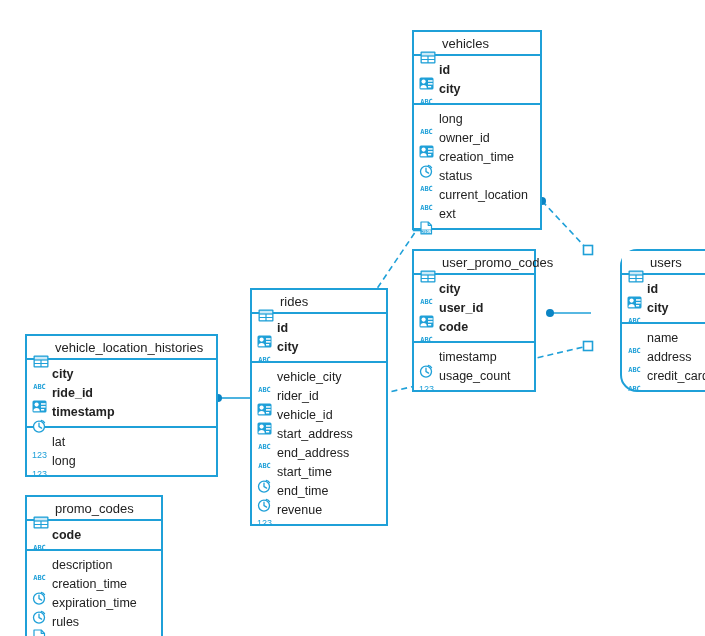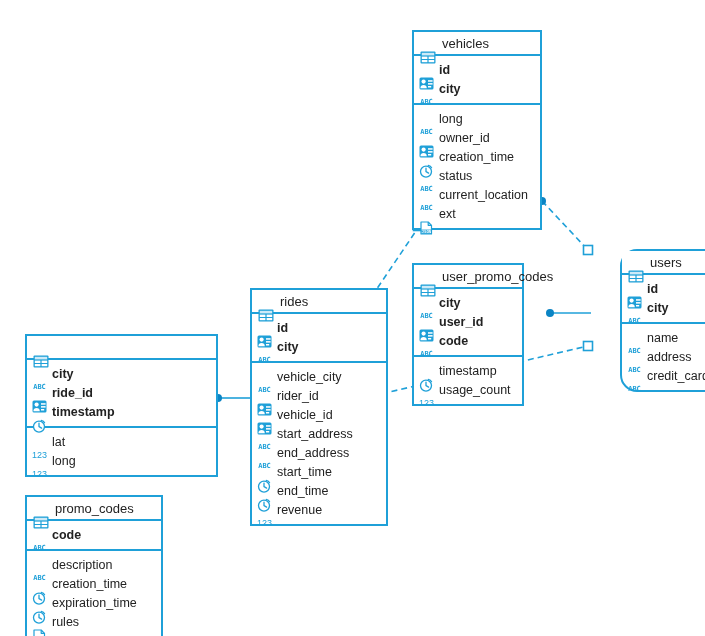--- a/index.html
+++ b/index.html
@@ -179,21 +179,21 @@
                 <path d="M2 1 h7.2 l3.3 3.3 V13 H2 Z" fill="#ffffff" stroke="#1fa0d8" stroke-width="1.2" stroke-linejoin="round"></path>
                 <path d="M9.2 1 v3.3 h3.3" fill="none" stroke="#1fa0d8" stroke-width="1.2" stroke-linejoin="round"></path>
                 <rect x="2.4" y="8.6" width="10" height="4.2" fill="#1fa0d8"></rect>
                 <text x="7.4" y="12.1" font-size="4.1" font-family="DejaVu Sans Mono, monospace" font-weight="bold" fill="#ffffff" text-anchor="middle">JSON</text>
               </svg>
             </span>
             <span class="col-name">ext</span>
           </div>
         </div>
       </div>
-      <div class="table-node" style="left: 412px; top: 263px; width: 112px;">
+      <div class="table-node" style="left: 412px; top: 249px; width: 124px;">
         <div class="tbl-header">
           <span class="ic">
             <svg width="16" height="13" viewBox="0 0 16 13">
               <rect x="0.5" y="0.5" width="15" height="12" rx="1" fill="#1fa0d8"></rect>
               <rect x="1.8" y="1.8" width="12.4" height="2.6" fill="#cdeaf8"></rect>
               <rect x="1.8" y="5.6" width="5.6" height="2.4" fill="#ffffff"></rect>
               <rect x="8.6" y="5.6" width="5.6" height="2.4" fill="#ffffff"></rect>
               <rect x="1.8" y="9" width="5.6" height="2.2" fill="#ffffff"></rect>
               <rect x="8.6" y="9" width="5.6" height="2.2" fill="#ffffff"></rect>
             </svg>
@@ -391,20 +391,21 @@
           <span class="ic">
             <svg width="16" height="13" viewBox="0 0 16 13">
               <rect x="0.5" y="0.5" width="15" height="12" rx="1" fill="#1fa0d8"></rect>
               <rect x="1.8" y="1.8" width="12.4" height="2.6" fill="#cdeaf8"></rect>
               <rect x="1.8" y="5.6" width="5.6" height="2.4" fill="#ffffff"></rect>
               <rect x="8.6" y="5.6" width="5.6" height="2.4" fill="#ffffff"></rect>
               <rect x="1.8" y="9" width="5.6" height="2.2" fill="#ffffff"></rect>
               <rect x="8.6" y="9" width="5.6" height="2.2" fill="#ffffff"></rect>
             </svg>
           </span>
+          <span class="tbl-title">vehicle_location_histories</span>
         </div>
         <div class="col-group keys">
           <div class="col-row pk">
             <span class="ic abc-ic">ABC</span>
             <span class="col-name">city</span>
           </div>
           <div class="col-row pk">
             <span class="ic">
               <svg width="15" height="13" viewBox="0 0 15 13">
                 <rect x="0.5" y="0.5" width="14" height="12" rx="1.5" fill="#1fa0d8"></rect>

